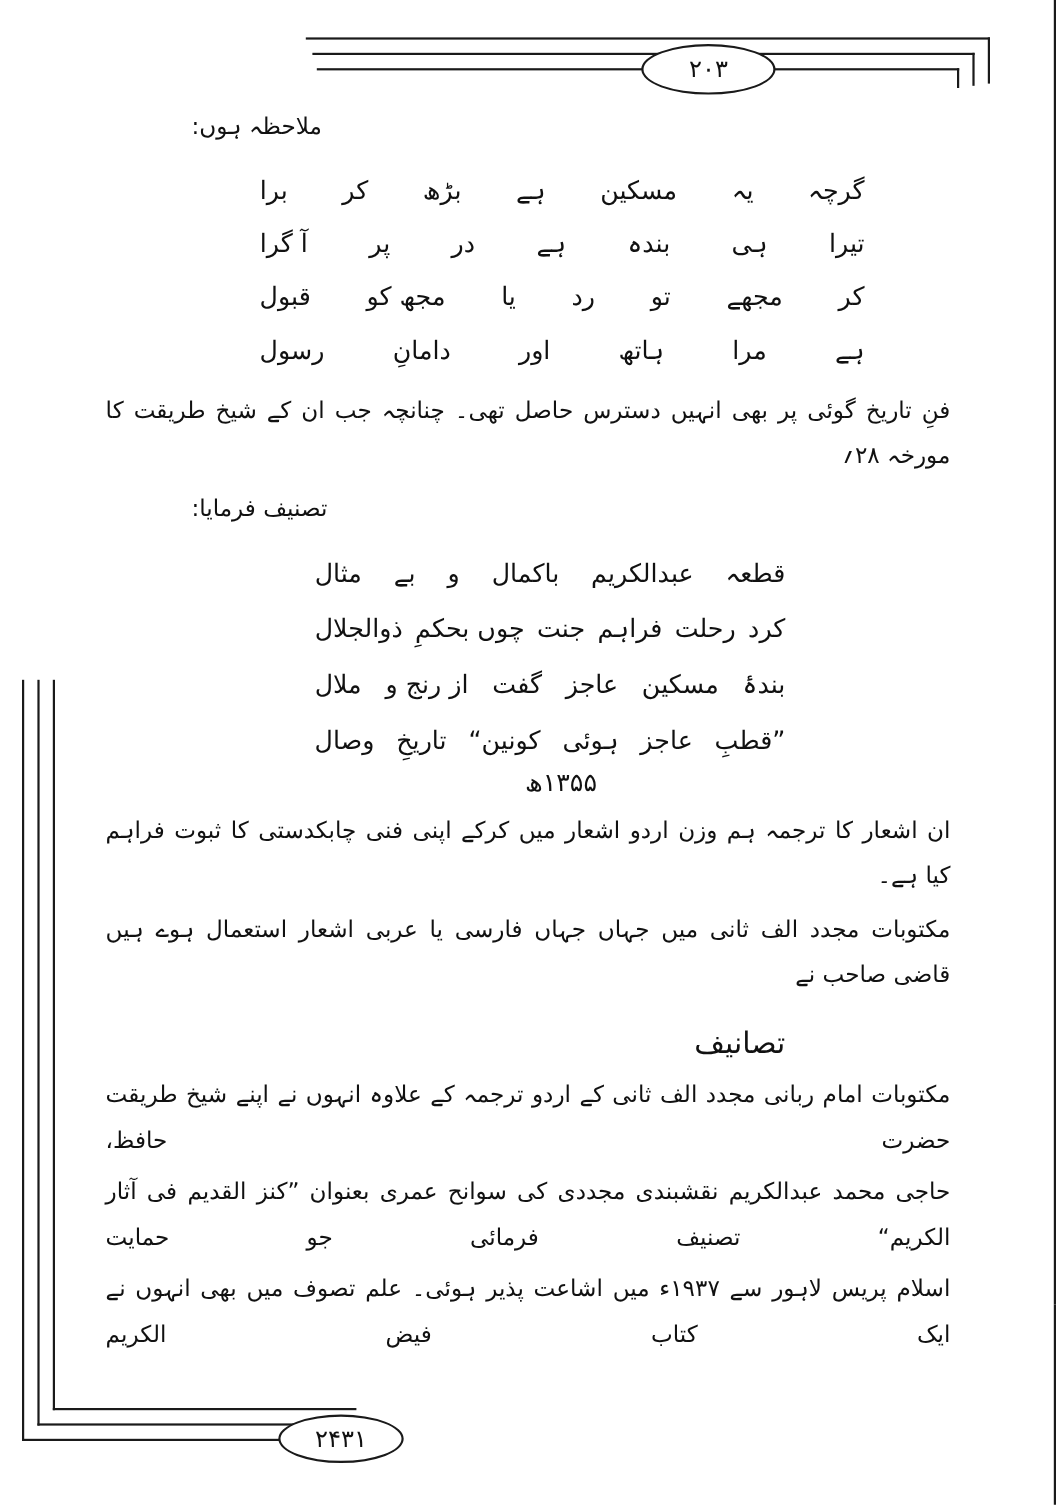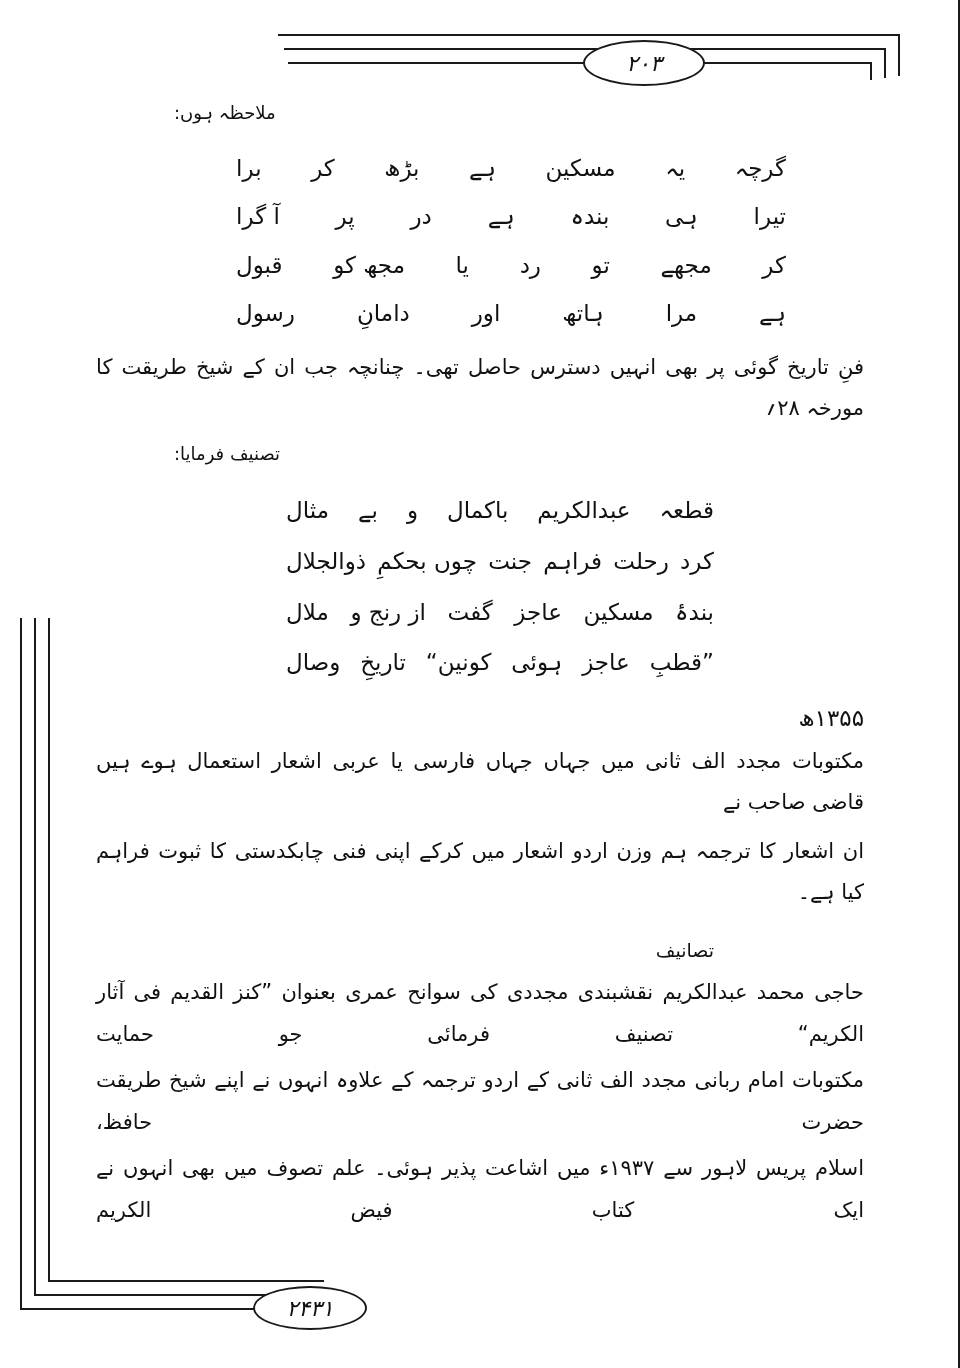--- a/index.html
+++ b/index.html
@@ -68,21 +68,20 @@
   
   .oval{
     position:absolute;
     border:2px solid #1a1a1a;
     border-radius:50%;
     background:#fff;
     display:flex;align-items:center;justify-content:center;
     font-size:22px;
     letter-spacing:1px;
     font-family:"DejaVu Sans", sans-serif;
-    font-style:italic;
   }
   .oval-top{
     top:40px;right:255px;width:118px;height:42px;
   }
   .oval-bottom{
     bottom:38px;left:253px;width:110px;height:40px;
   }
 
   
   .body-text{
@@ -92,21 +91,21 @@
     direction:rtl;
   }
   p.para{
     margin:0 0 8px 0;
     font-size:21px;
     line-height:1.95;
     text-align:justify;
     text-align-last:right;
   }
   .small-line{
-    font-size:18px;
+    font-size:21px;
     line-height:1.9;
     margin:0 0 6px 0;
     text-align:left;
     padding-left:78px;
   }
 
   
   .poem{
     margin:14px 0 10px 0;
     direction:rtl;
@@ -122,30 +121,30 @@
   .verse span{white-space:nowrap;}
   .verse2{
     display:flex;
     justify-content:space-between;
     font-size:23px;
     line-height:2.2;
     padding:0 150px 0 190px;
     white-space:nowrap;
   }
   .poem-date{
-    text-align:right;
+    text-align:center;
     font-size:23px;
     letter-spacing:3px;
-    margin-top:17px;
+    margin-top:0;
     padding-left:60px;
   }
 
   
   h2.section-heading{
-    font-size:19px;
+    font-size:27px;
     font-weight:normal;
     margin:26px 150px 10px 0;
     text-align:right;
   }
   .tail-line{
     font-size:21px;
     line-height:2.0;
     margin:0 0 4px 0;
     text-align:justify;
     text-align-last:justify;
@@ -244,23 +243,23 @@
         <span>”قطبِ</span>
         <span>عاجز</span>
         <span>ہوئی</span>
         <span>کونین“</span>
         <span>تاریخِ</span>
         <span>وصال</span>
       </div>
       <div class="poem-date">۱۳۵۵ھ</div>
     </div>
 
+    <p class="para">ان اشعار کا ترجمہ ہم وزن اردو اشعار میں کرکے اپنی فنی چابکدستی کا ثبوت فراہم کیا ہے۔</p>
     <p class="para">مکتوبات مجدد الف ثانی میں جہاں جہاں فارسی یا عربی اشعار استعمال ہوے ہیں قاضی صاحب نے</p>
-    <p class="para">ان اشعار کا ترجمہ ہم وزن اردو اشعار میں کرکے اپنی فنی چابکدستی کا ثبوت فراہم کیا ہے۔</p>
 
     <h2 class="section-heading">تصانیف</h2>
 
+    <p class="tail-line">مکتوبات امام ربانی مجدد الف ثانی کے اردو ترجمہ کے علاوہ انہوں نے اپنے شیخ طریقت حضرت حافظ،</p>
     <p class="tail-line">حاجی محمد عبدالکریم نقشبندی مجددی کی سوانح عمری بعنوان ”کنز القدیم فی آثار الکریم“ تصنیف فرمائی جو حمایت</p>
-    <p class="tail-line">مکتوبات امام ربانی مجدد الف ثانی کے اردو ترجمہ کے علاوہ انہوں نے اپنے شیخ طریقت حضرت حافظ،</p>
     <p class="tail-line">اسلام پریس لاہور سے ۱۹۳۷ء میں اشاعت پذیر ہوئی۔ علم تصوف میں بھی انہوں نے ایک کتاب فیض الکریم</p>
 
   </div>
 </div>
 
 </body></html>

